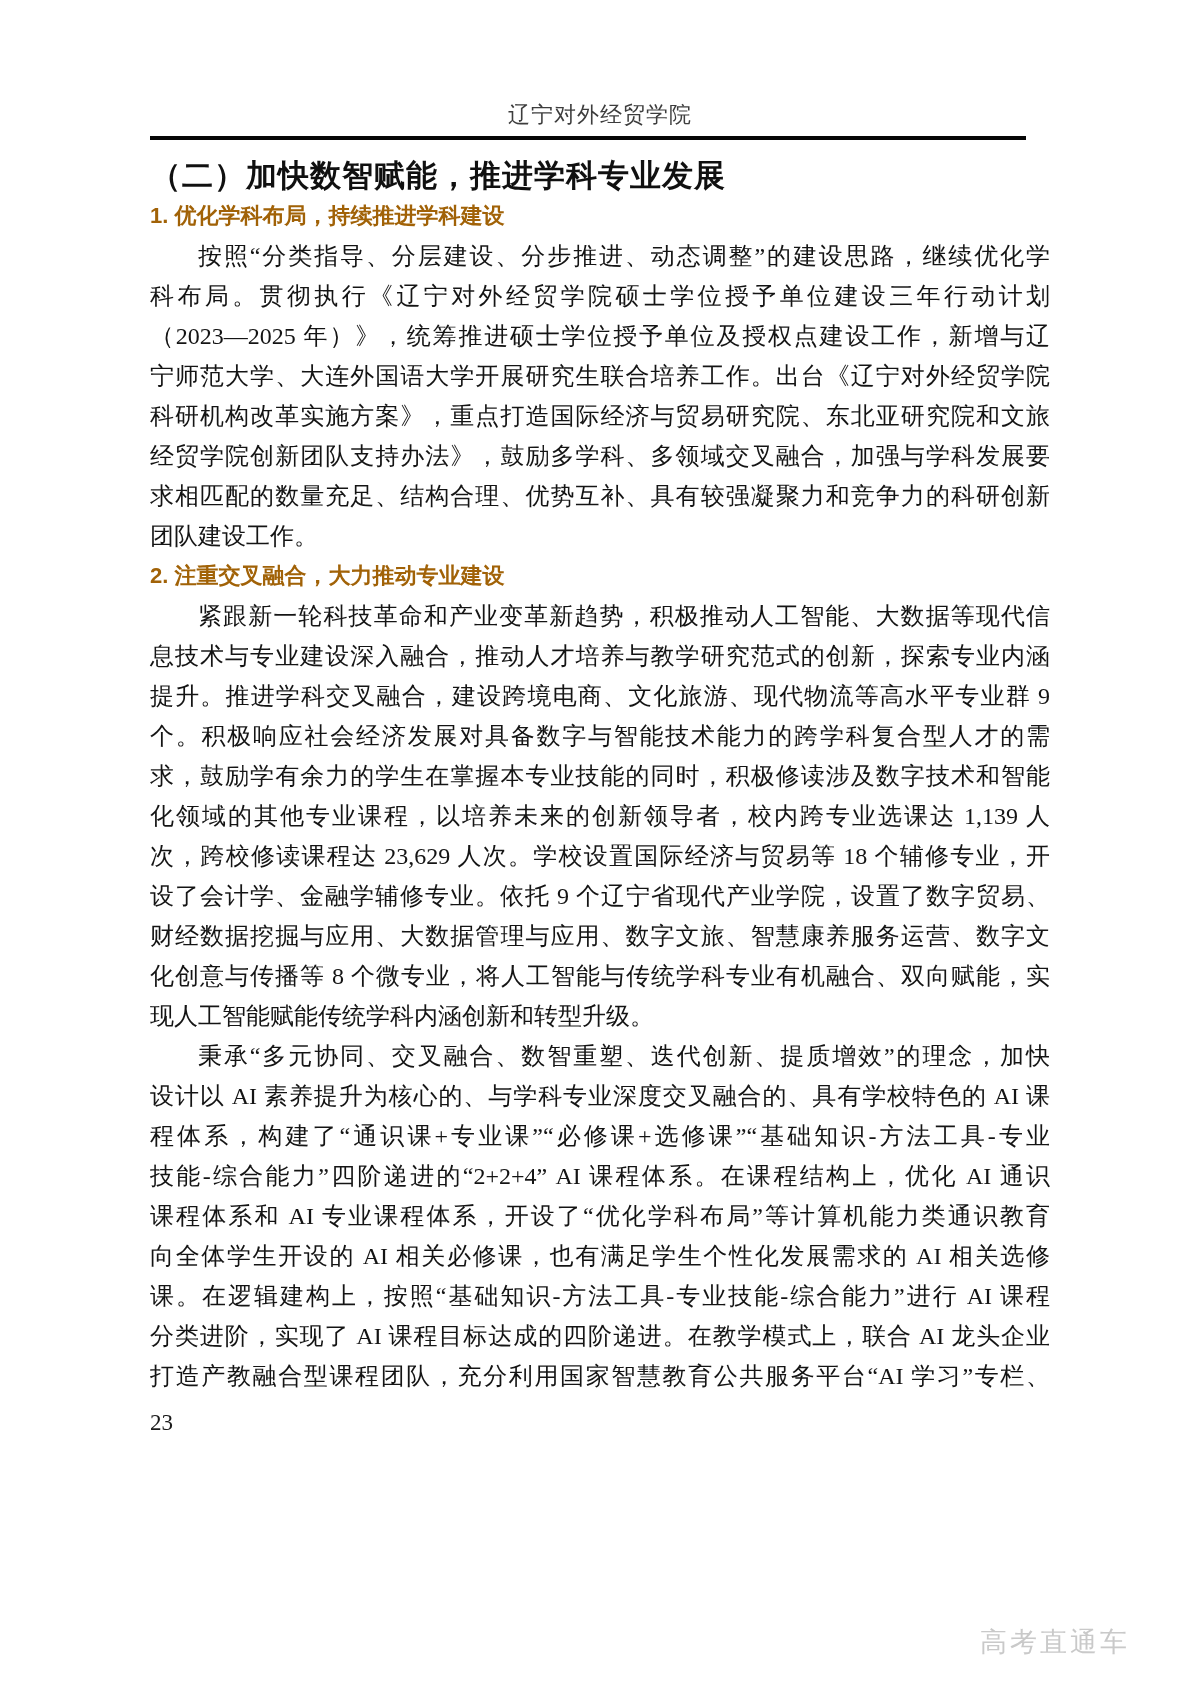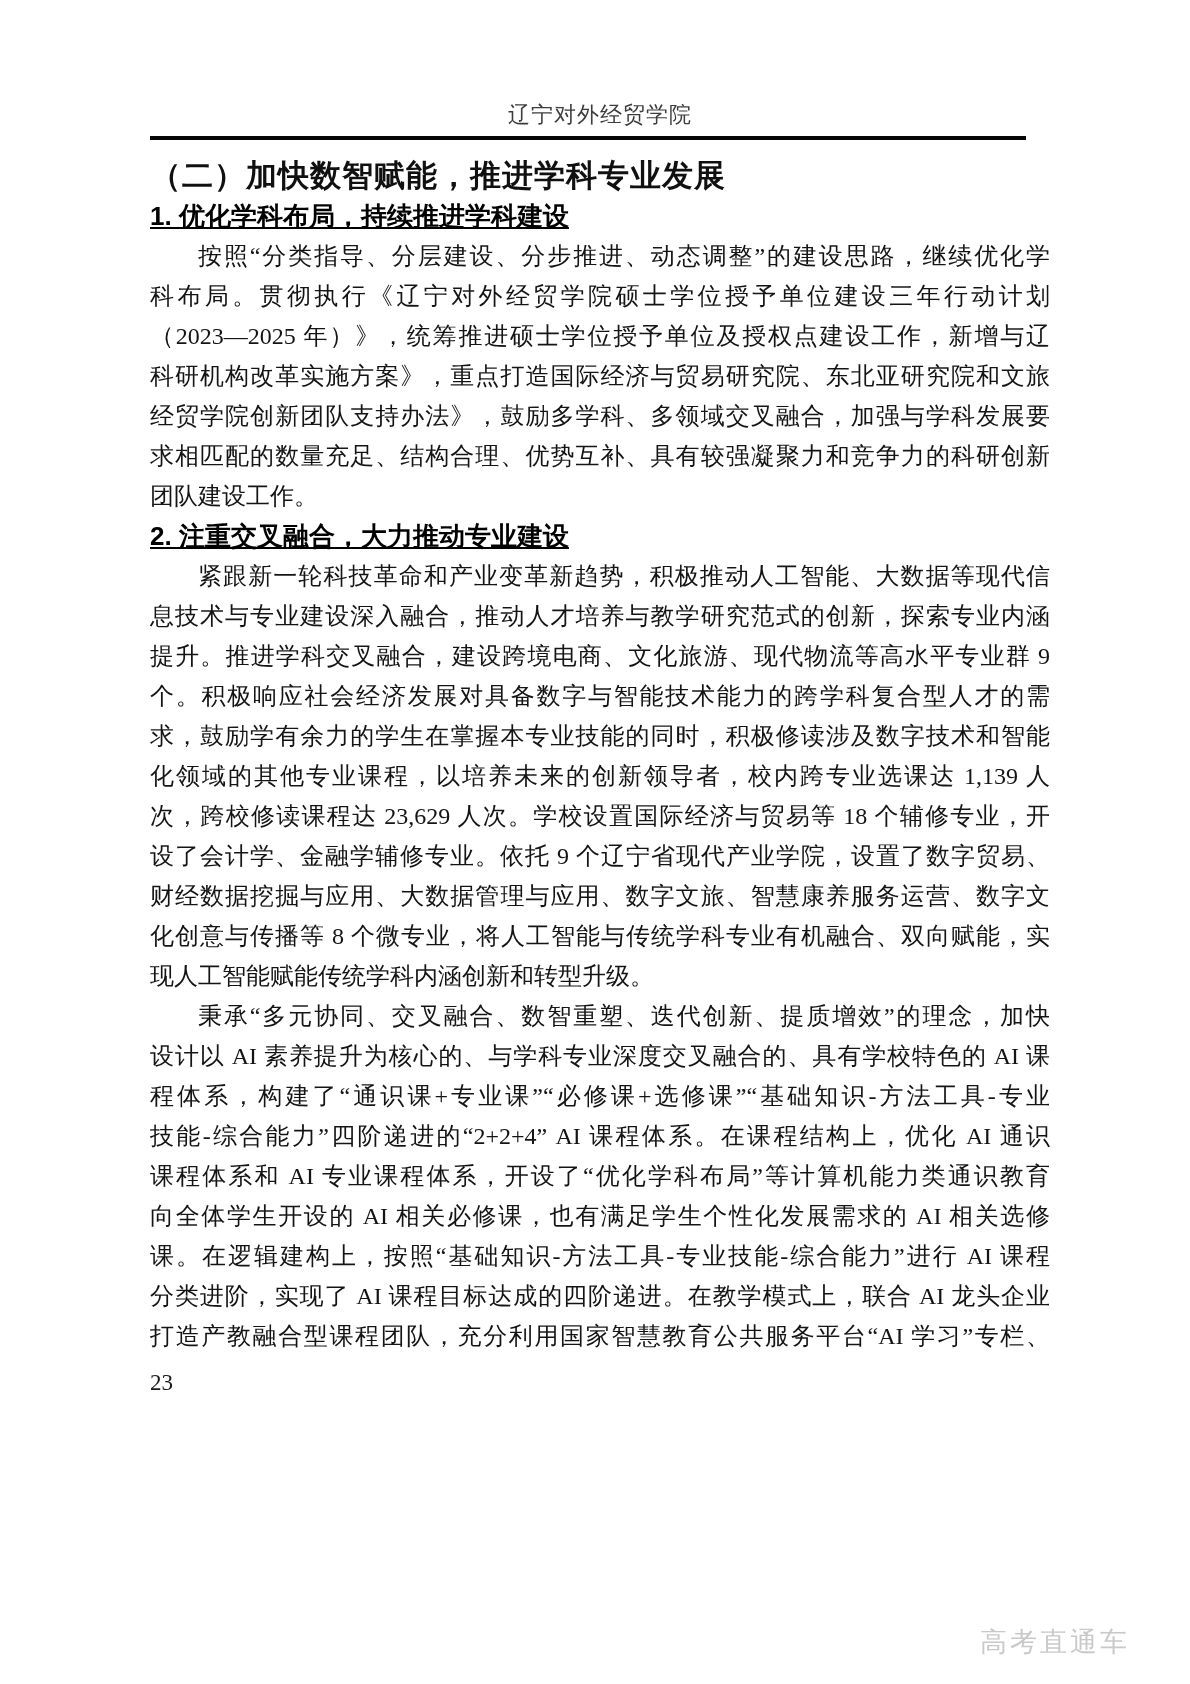--- a/index.html
+++ b/index.html
@@ -41,24 +41,23 @@
     font-weight: 700;
     font-size: 31px;
     line-height: 40px;
     color: #101010;
     letter-spacing: 1px;
   }
   .subhead {
     margin: 0;
     font-family: "Liberation Sans", "DejaVu Sans", sans-serif;
     font-weight: 700;
-    font-size: 26px;
+    font-size: 22px;
     line-height: 40px;
-    color: #000000;
-    text-decoration: underline;
+    color: #a16207;
   }
   .line {
     font-family: "Liberation Serif", "DejaVu Serif", serif;
     font-size: 24px;
     line-height: 40px;
     color: #141414;
     text-align: justify;
     text-align-last: justify;
     white-space: normal;
   }
@@ -87,20 +86,21 @@
 
 <div class="content">
   <span class="header-title">辽宁对外经贸学院</span>
   <div class="rule"></div>
   <h1 class="section-title">（二）加快数智赋能，推进学科专业发展</h1>
   <div id="sections">
       <h2 class="subhead">1. 优化学科布局，持续推进学科建设</h2>
       <div class="line first">按照“分类指导、分层建设、分步推进、动态调整”的建设思路，继续优化学</div>
       <div class="line">科布局。贯彻执行《辽宁对外经贸学院硕士学位授予单位建设三年行动计划</div>
       <div class="line">（2023—2025 年）》，统筹推进硕士学位授予单位及授权点建设工作，新增与辽</div>
+      <div class="line">宁师范大学、大连外国语大学开展研究生联合培养工作。出台《辽宁对外经贸学院</div>
       <div class="line">科研机构改革实施方案》，重点打造国际经济与贸易研究院、东北亚研究院和文旅</div>
       <div class="line">经贸学院创新团队支持办法》，鼓励多学科、多领域交叉融合，加强与学科发展要</div>
       <div class="line">求相匹配的数量充足、结构合理、优势互补、具有较强凝聚力和竞争力的科研创新</div>
       <div class="line no-just">团队建设工作。</div>
       <h2 class="subhead">2. 注重交叉融合，大力推动专业建设</h2>
       <div class="line first">紧跟新一轮科技革命和产业变革新趋势，积极推动人工智能、大数据等现代信</div>
       <div class="line">息技术与专业建设深入融合，推动人才培养与教学研究范式的创新，探索专业内涵</div>
       <div class="line">提升。推进学科交叉融合，建设跨境电商、文化旅游、现代物流等高水平专业群 9</div>
       <div class="line">个。积极响应社会经济发展对具备数字与智能技术能力的跨学科复合型人才的需</div>
       <div class="line">求，鼓励学有余力的学生在掌握本专业技能的同时，积极修读涉及数字技术和智能</div>

